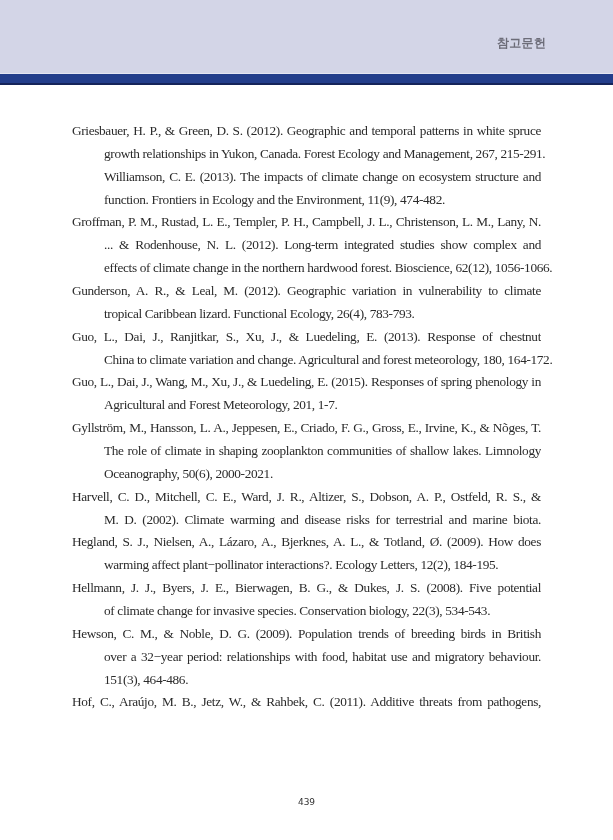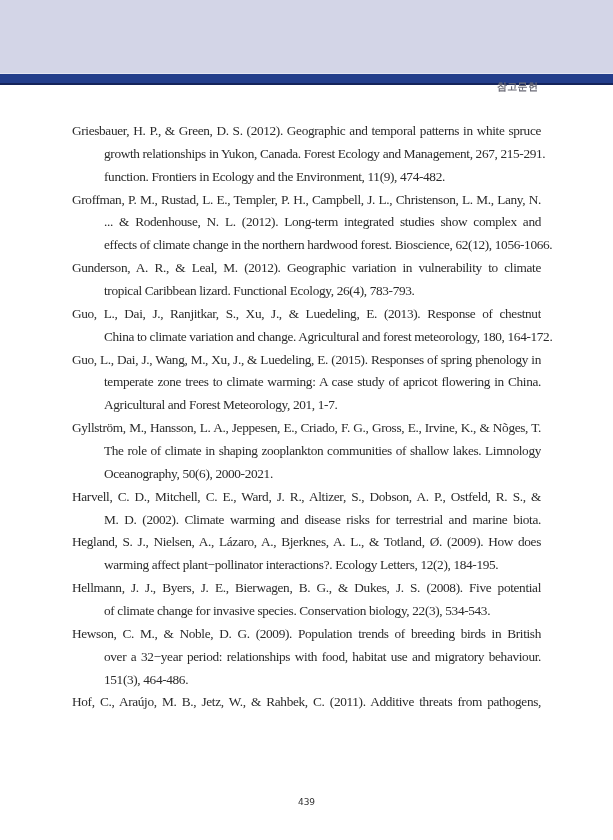--- a/index.html
+++ b/index.html
@@ -42,24 +42,23 @@
       width: 613px;
       height: 2px;
       background: #15245a;
     }
     .section-title {
       position: absolute;
       top: 35px;
       left: 497px;
       font-family: "DejaVu Sans", sans-serif;
       font-weight: bold;
-      font-size: 10px;
+      font-size: 12px;
       color: #6c6c78;
       letter-spacing: 0.3px;
-      margin-top: 45px;
     }
     .refs {
       position: absolute;
       left: 72px;
       top: 120px;
       width: 469px;
     }
     .ref-entry {
       margin: 0;
       padding: 0;
@@ -99,38 +98,38 @@
 <div class="header-bar" style="background: rgb(35, 62, 139);"></div>
 <div class="header-bar-edge"></div>
 <div class="section-title">참고문헌</div>
 
 <div class="refs" id="refs">
     <div class="ref-entry">
       <span class="ref-line first justify">Griesbauer, H. P., &amp; Green, D. S. (2012). Geographic and temporal patterns in white spruce climate–</span>
       <span class="ref-line cont last">growth relationships in Yukon, Canada. Forest Ecology and Management, 267, 215-291.</span>
     </div>
     <div class="ref-entry">
+      <span class="ref-line cont justify">Williamson, C. E. (2013). The impacts of climate change on ecosystem structure and</span>
       <span class="ref-line cont last">function. Frontiers in Ecology and the Environment, 11(9), 474-482.</span>
     </div>
     <div class="ref-entry">
       <span class="ref-line first justify">Groffman, P. M., Rustad, L. E., Templer, P. H., Campbell, J. L., Christenson, L. M., Lany, N. K.,</span>
       <span class="ref-line cont justify">... &amp; Rodenhouse, N. L. (2012). Long-term integrated studies show complex and surprising</span>
       <span class="ref-line cont last">effects of climate change in the northern hardwood forest. Bioscience, 62(12), 1056-1066.</span>
     </div>
     <div class="ref-entry">
       <span class="ref-line first justify">Gunderson, A. R., &amp; Leal, M. (2012). Geographic variation in vulnerability to climate warming in a</span>
       <span class="ref-line cont last">tropical Caribbean lizard. Functional Ecology, 26(4), 783-793.</span>
     </div>
     <div class="ref-entry">
       <span class="ref-line first justify">Guo, L., Dai, J., Ranjitkar, S., Xu, J., &amp; Luedeling, E. (2013). Response of chestnut phenology in</span>
       <span class="ref-line cont last">China to climate variation and change. Agricultural and forest meteorology, 180, 164-172.</span>
     </div>
     <div class="ref-entry">
       <span class="ref-line first justify">Guo, L., Dai, J., Wang, M., Xu, J., &amp; Luedeling, E. (2015). Responses of spring phenology in</span>
-      <span class="ref-line cont justify">temperate zone trees to climate warming: A case study of apricot flowering in China.</span>
       <span class="ref-line cont last">Agricultural and Forest Meteorology, 201, 1-7.</span>
     </div>
     <div class="ref-entry">
       <span class="ref-line first justify">Gyllström, M., Hansson, L. A., Jeppesen, E., Criado, F. G., Gross, E., Irvine, K., &amp; Nõges, T. (2005).</span>
       <span class="ref-line cont justify">The role of climate in shaping zooplankton communities of shallow lakes. Limnology and</span>
       <span class="ref-line cont last">Oceanography, 50(6), 2000-2021.</span>
     </div>
     <div class="ref-entry">
       <span class="ref-line first justify">Harvell, C. D., Mitchell, C. E., Ward, J. R., Altizer, S., Dobson, A. P., Ostfeld, R. S., &amp; Samuel,</span>
       <span class="ref-line cont justify">M. D. (2002). Climate warming and disease risks for terrestrial and marine biota. Science,</span>

